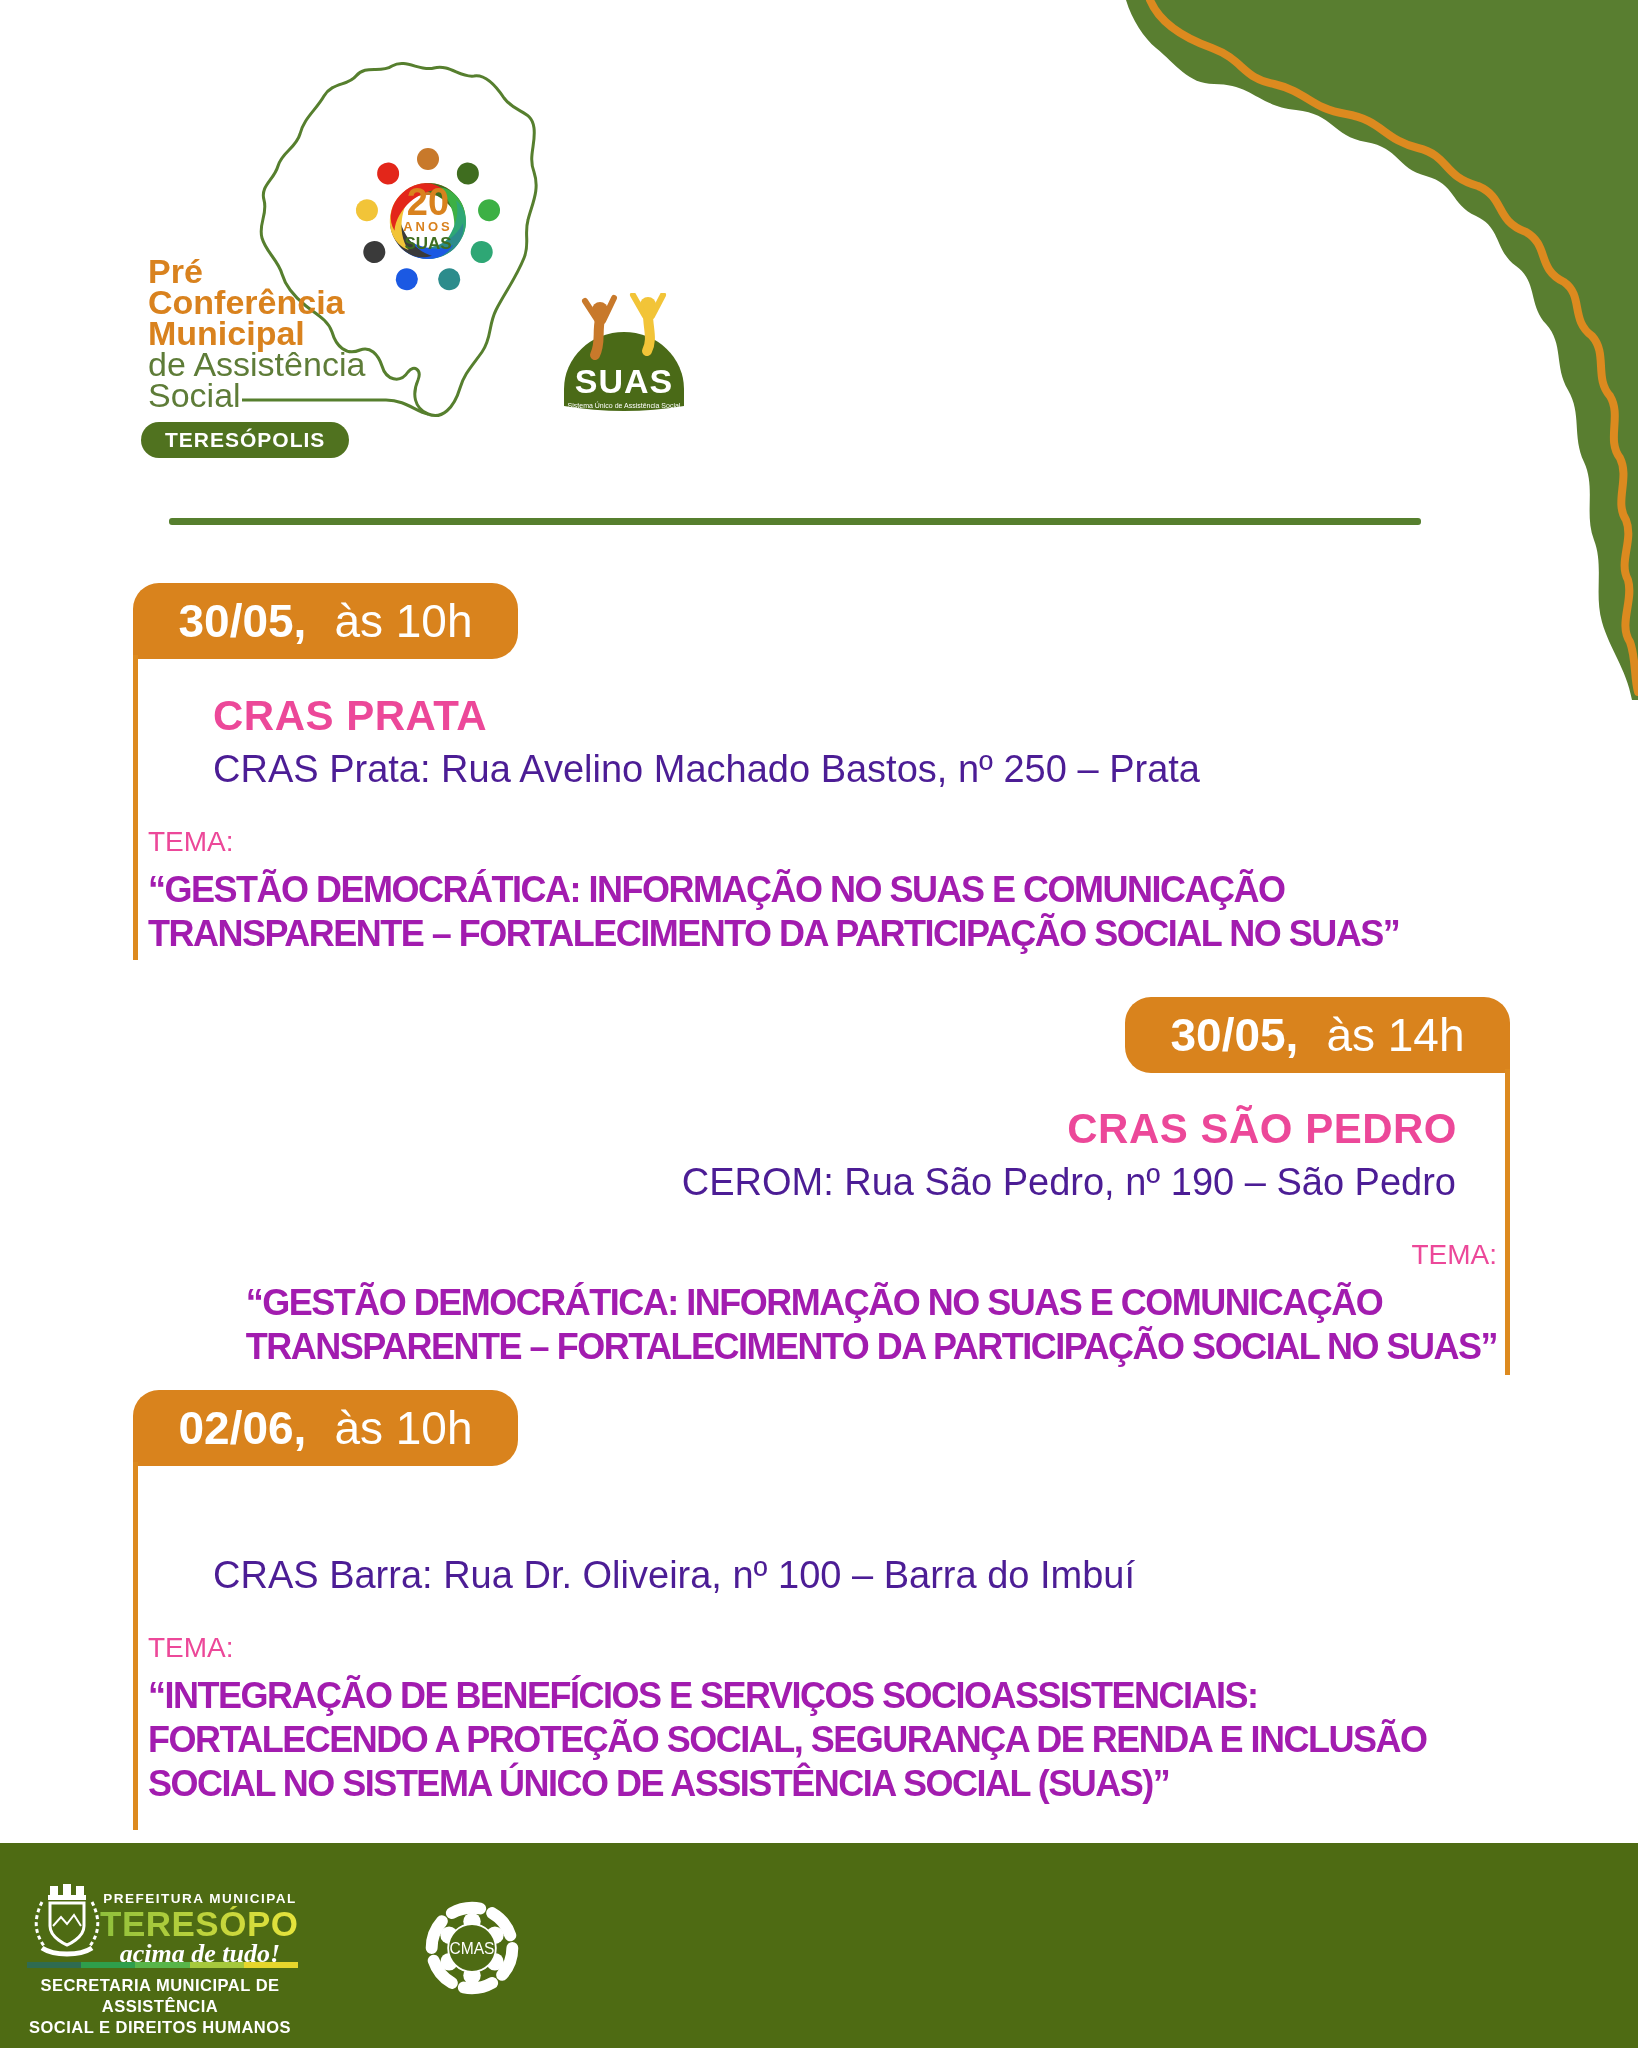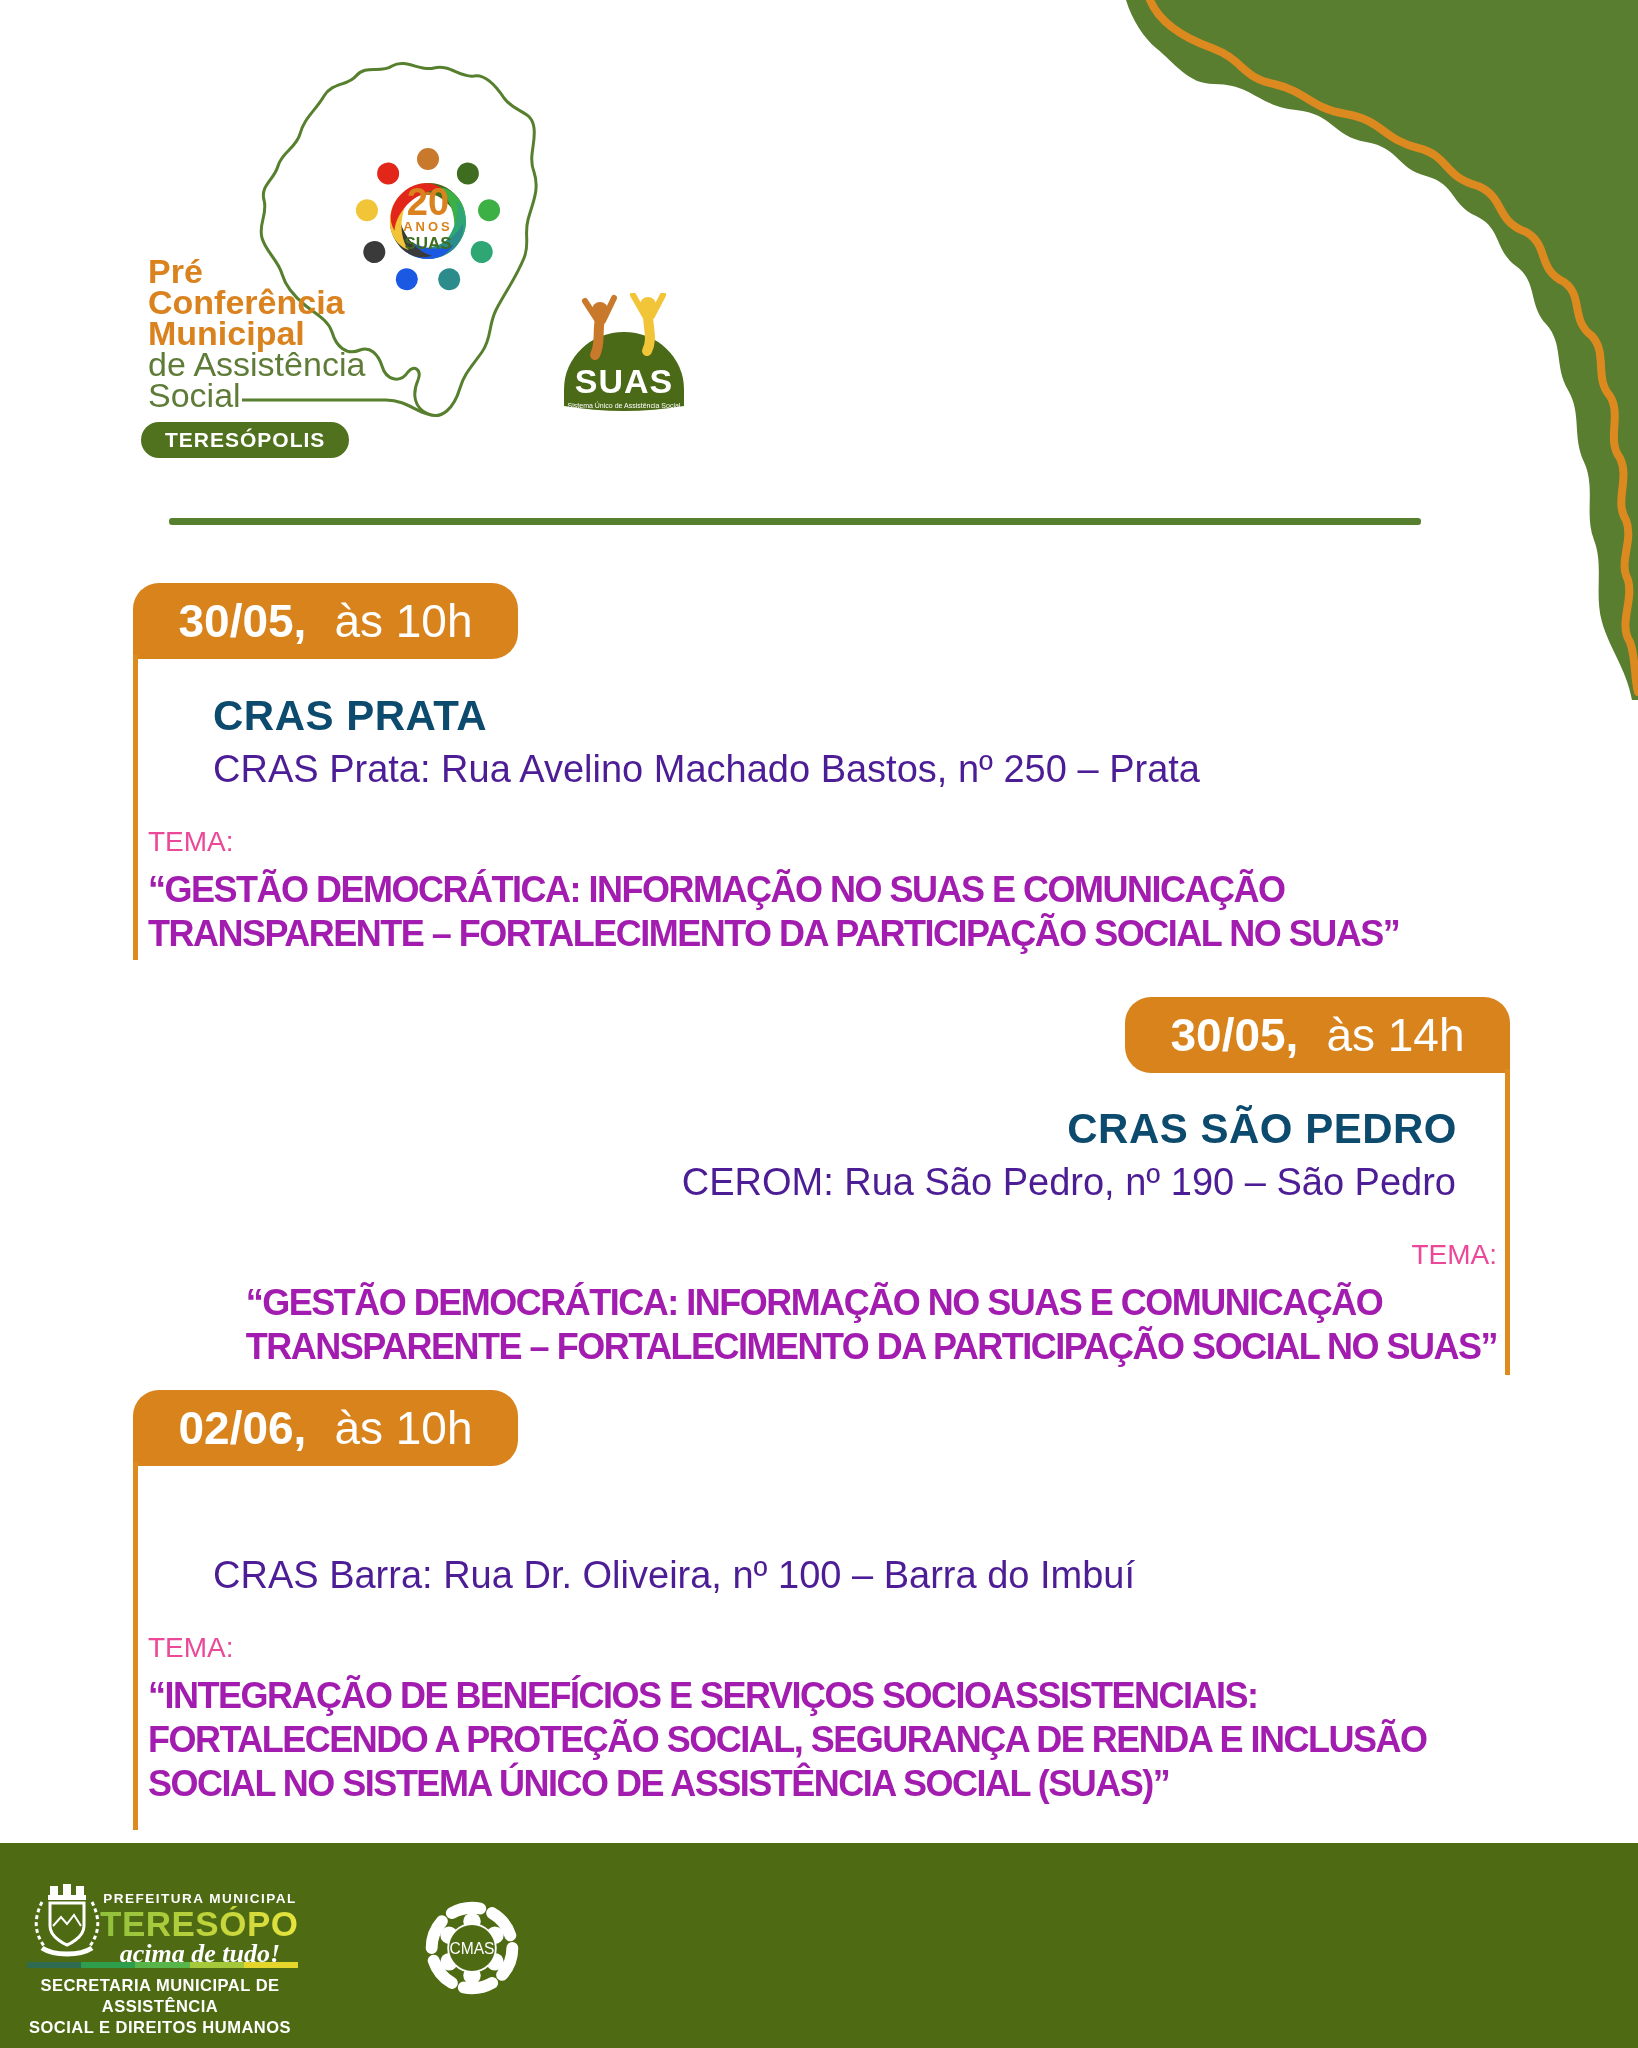--- a/index.html
+++ b/index.html
@@ -26,21 +26,21 @@
   
   .badge{
     background:#d9831d; color:#ffffff; font-size:46px; height:76px; width:385px;
     display:flex; align-items:center; justify-content:center; gap:28px;
     box-sizing:border-box;
   }
   .badge .d{font-weight:bold;}
   .badge.left-style{border-radius:26px 26px 26px 0;}
   .badge.right-style{border-radius:26px 26px 0 26px;}
   .vline{width:5px; background:#dd8a1f;}
-  .venue{font-weight:bold; font-size:42px; color:#0c4a6e; letter-spacing:0.5px; white-space:nowrap;}
+  .venue{font-weight:bold; font-size:42px; color:#ec4899; letter-spacing:0.5px; white-space:nowrap;}
   .address{font-size:38px; color:#4c1d95; white-space:nowrap;}
   .tema{font-size:28px; color:#ec4899; white-space:nowrap;}
   .theme{font-weight:bold; font-size:36px; line-height:44px; letter-spacing:-1.5px;
          color:#a21caf; white-space:nowrap; font-stretch:condensed;}
   .ta-r{text-align:left;}
 
   
   #footer{ left:0; top:1843px; width:1638px; height:205px; background:#4e6b13;}
   .pref-small{color:#fff; font-weight:bold; font-size:13.5px; letter-spacing:1.5px; text-align:center;}
   .pref-city{

